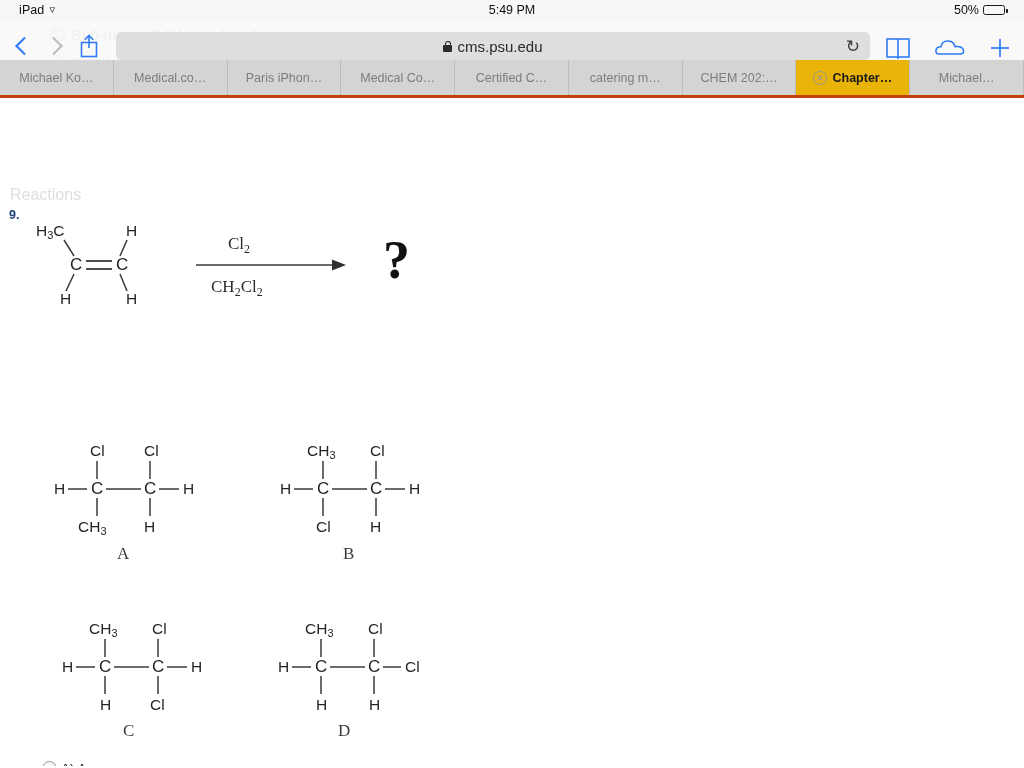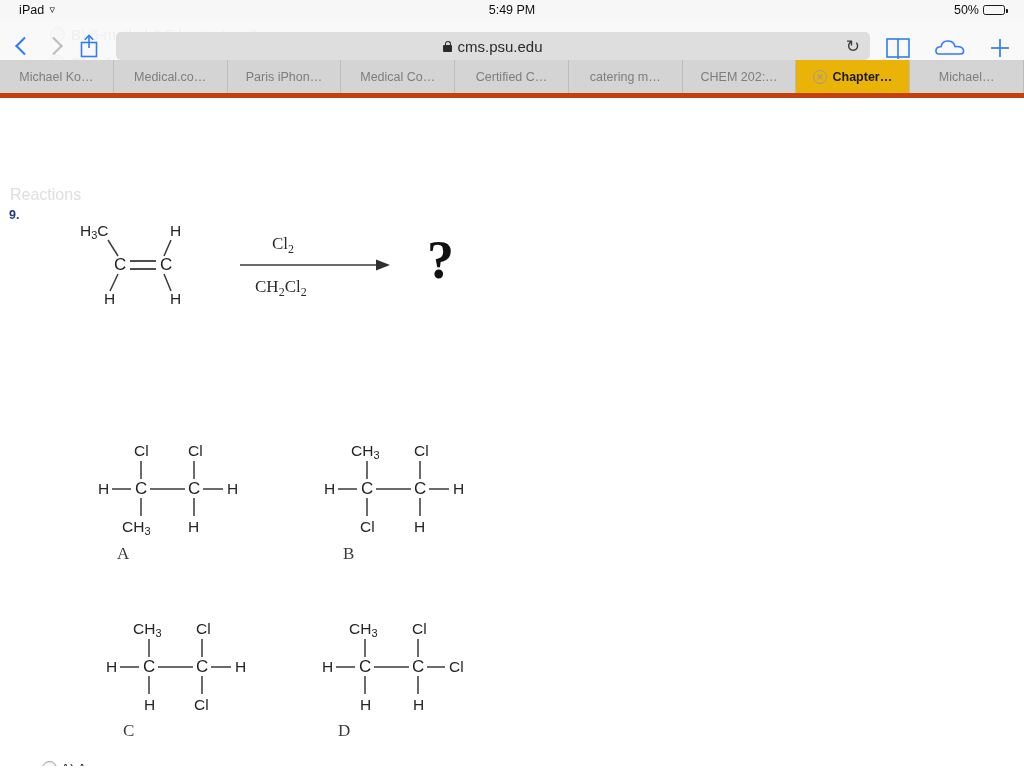--- a/index.html
+++ b/index.html
@@ -105,21 +105,21 @@
   .reload-btn {
     position: absolute; right: 10px; top: 50%; transform: translateY(-50%);
     font-size: 17px; color: #3a3a3a; line-height: 1;
   }
   .tool-right { display: flex; align-items: center; gap: 22px; color: #2f7cf6; }
 
   
   .tab-bar {
     display: flex; height: 38px;
     background: #d8d8d8;
-    border-bottom: 5px solid #c2410c;
+    border-bottom: 3px solid #c2410c;
     position: relative; z-index: 3;
   }
   .tab {
     flex: 1 1 0; min-width: 0;
     display: flex; align-items: center; justify-content: center; gap: 5px;
     padding: 0 8px;
     font-size: 12.5px; color: #7d7d7d;
     background: #d4d4d4;
     border-right: 1px solid #bdbdbd;
     white-space: nowrap; overflow: hidden;
@@ -152,21 +152,21 @@
   .qnum {
     position: absolute; left: 9px; top: 110px;
     font-size: 12.5px; font-weight: bold; color: #1c3f7a;
   }
   .ghost-reactions {
     position: absolute; left: 10px; top: 88px;
     font-size: 16px; color: #dcdee1;
   }
 
   
-  .chem { position: absolute; font-family: "Liberation Sans", sans-serif; color: #6d28d9; margin-left: 44px; }
+  .chem { position: absolute; font-family: "Liberation Sans", sans-serif; color: #6d28d9; }
   .serif { font-family: "Liberation Serif", serif; }
 
   .struct-label {
     position: absolute;
     font-family: "Liberation Serif", serif;
     font-size: 17px; color: #3a3a3a;
   }
 
   
   .answers {

